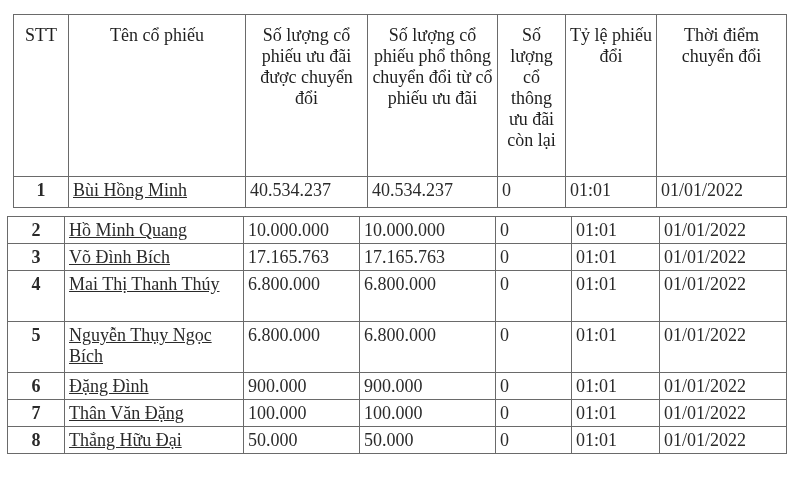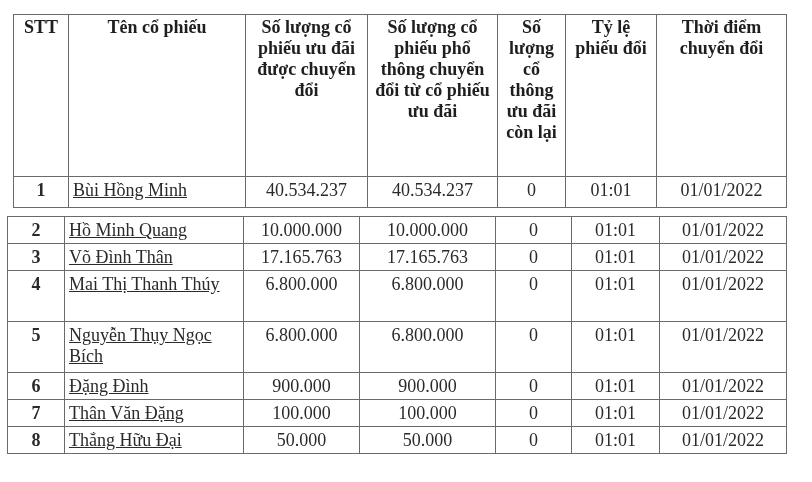--- a/index.html
+++ b/index.html
@@ -21,26 +21,26 @@
     position: absolute;
   }
   td, th {
     border: 1px solid #6a6a6a;
     padding: 0 4px;
     font-size: 18px;
     line-height: 21px;
     vertical-align: top;
   }
   th {
-    font-weight: bold;
+    font-weight: normal;
     text-align: center;
     color: #1e1e1e;
-    padding-top: 2px;
+    padding-top: 10px;
   }
-  .c { text-align: center; }
+  .c { }
   .l { text-align: left; text-decoration: underline; }
   .stt { font-weight: bold; text-align: center; }
   #tbl-head {
     left: 13px;
     top: 14px;
     width: 773px;
   }
   #tbl-head .hdr-row { height: 162px; }
   #tbl-head .row1 td { height: 27px; padding-top: 3px; }
   #tbl-body {
@@ -102,21 +102,21 @@
     <td class="stt">2</td>
     <td class="l">Hồ Minh Quang</td>
     <td class="c">10.000.000</td>
     <td class="c">10.000.000</td>
     <td class="c">0</td>
     <td class="c">01:01</td>
     <td class="c">01/01/2022</td>
   </tr>
   <tr class="single">
     <td class="stt">3</td>
-    <td class="l">Võ Đình Thân</td>
+    <td class="l">Võ Đình Bích</td>
     <td class="c">17.165.763</td>
     <td class="c">17.165.763</td>
     <td class="c">0</td>
     <td class="c">01:01</td>
     <td class="c">01/01/2022</td>
   </tr>
   <tr class="double">
     <td class="stt">4</td>
     <td class="l">Mai Thị Thanh Thúy</td>
     <td class="c">6.800.000</td>

